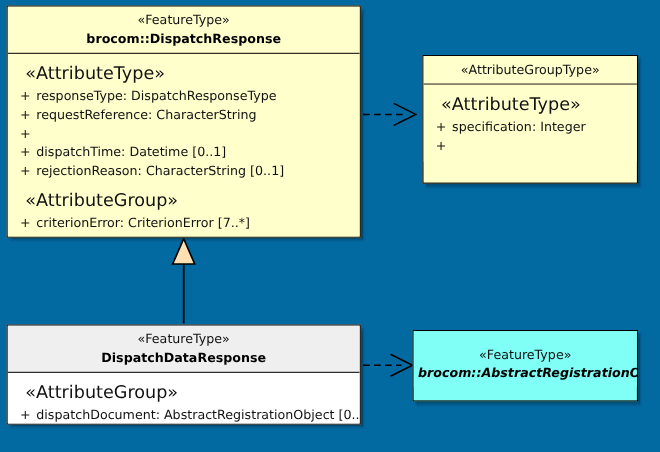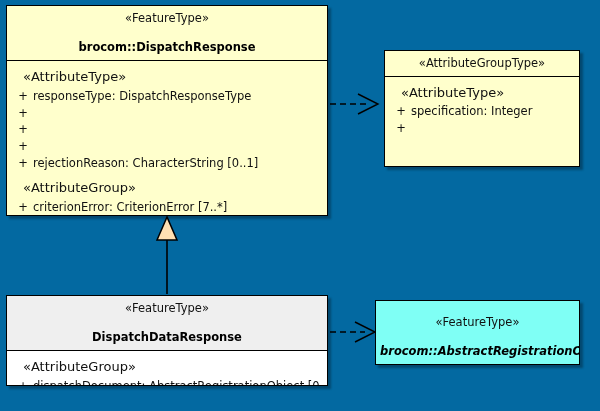--- a/index.html
+++ b/index.html
@@ -40,33 +40,33 @@
     display: block;
     font-size: 11.5px;
     color: #111111;
     letter-spacing: 0px;
   }
   .classname {
     display: block;
     font-size: 11.5px;
     font-weight: bold;
     color: #000000;
-    margin-top: 14px;
+    margin-top: 2px;
   }
   .classname.abstract {
     font-style: italic;
   }
   .uml-body {
     box-sizing: border-box;
     padding: 6px 4px 6px 6px;
   }
 
   
   .group-label {
-    font-size: 13px;
+    font-size: 16px;
     color: #111111;
     padding: 2px 0 2px 10px;
     line-height: 1.25;
   }
   .attr-row {
     display: flex;
     align-items: baseline;
     font-size: 11.5px;
     color: #111111;
     line-height: 1.3;
@@ -130,26 +130,28 @@
     <div class="uml-body fill-yellow">
 
       <div class="group-label">«AttributeType»</div>
 
       <div class="attr-row">
         <span class="attr-vis">+</span>
         <span class="attr-text">responseType: DispatchResponseType</span>
       </div>
       <div class="attr-row">
         <span class="attr-vis">+</span>
-      </div>
-      <div class="attr-row">
-        <span class="attr-vis">+</span>
-      </div>
-      <div class="attr-row">
-        <span class="attr-vis">+</span>
+        <span class="attr-text">requestReference: CharacterString</span>
+      </div>
+      <div class="attr-row">
+        <span class="attr-vis">+</span>
+      </div>
+      <div class="attr-row">
+        <span class="attr-vis">+</span>
+        <span class="attr-text">dispatchTime: Datetime [0..1]</span>
       </div>
       <div class="attr-row">
         <span class="attr-vis">+</span>
         <span class="attr-text">rejectionReason: CharacterString [0..1]</span>
       </div>
 
       <div class="group-label" style="margin-top:6px;">«AttributeGroup»</div>
 
       <div class="attr-row">
         <span class="attr-vis">+</span>

